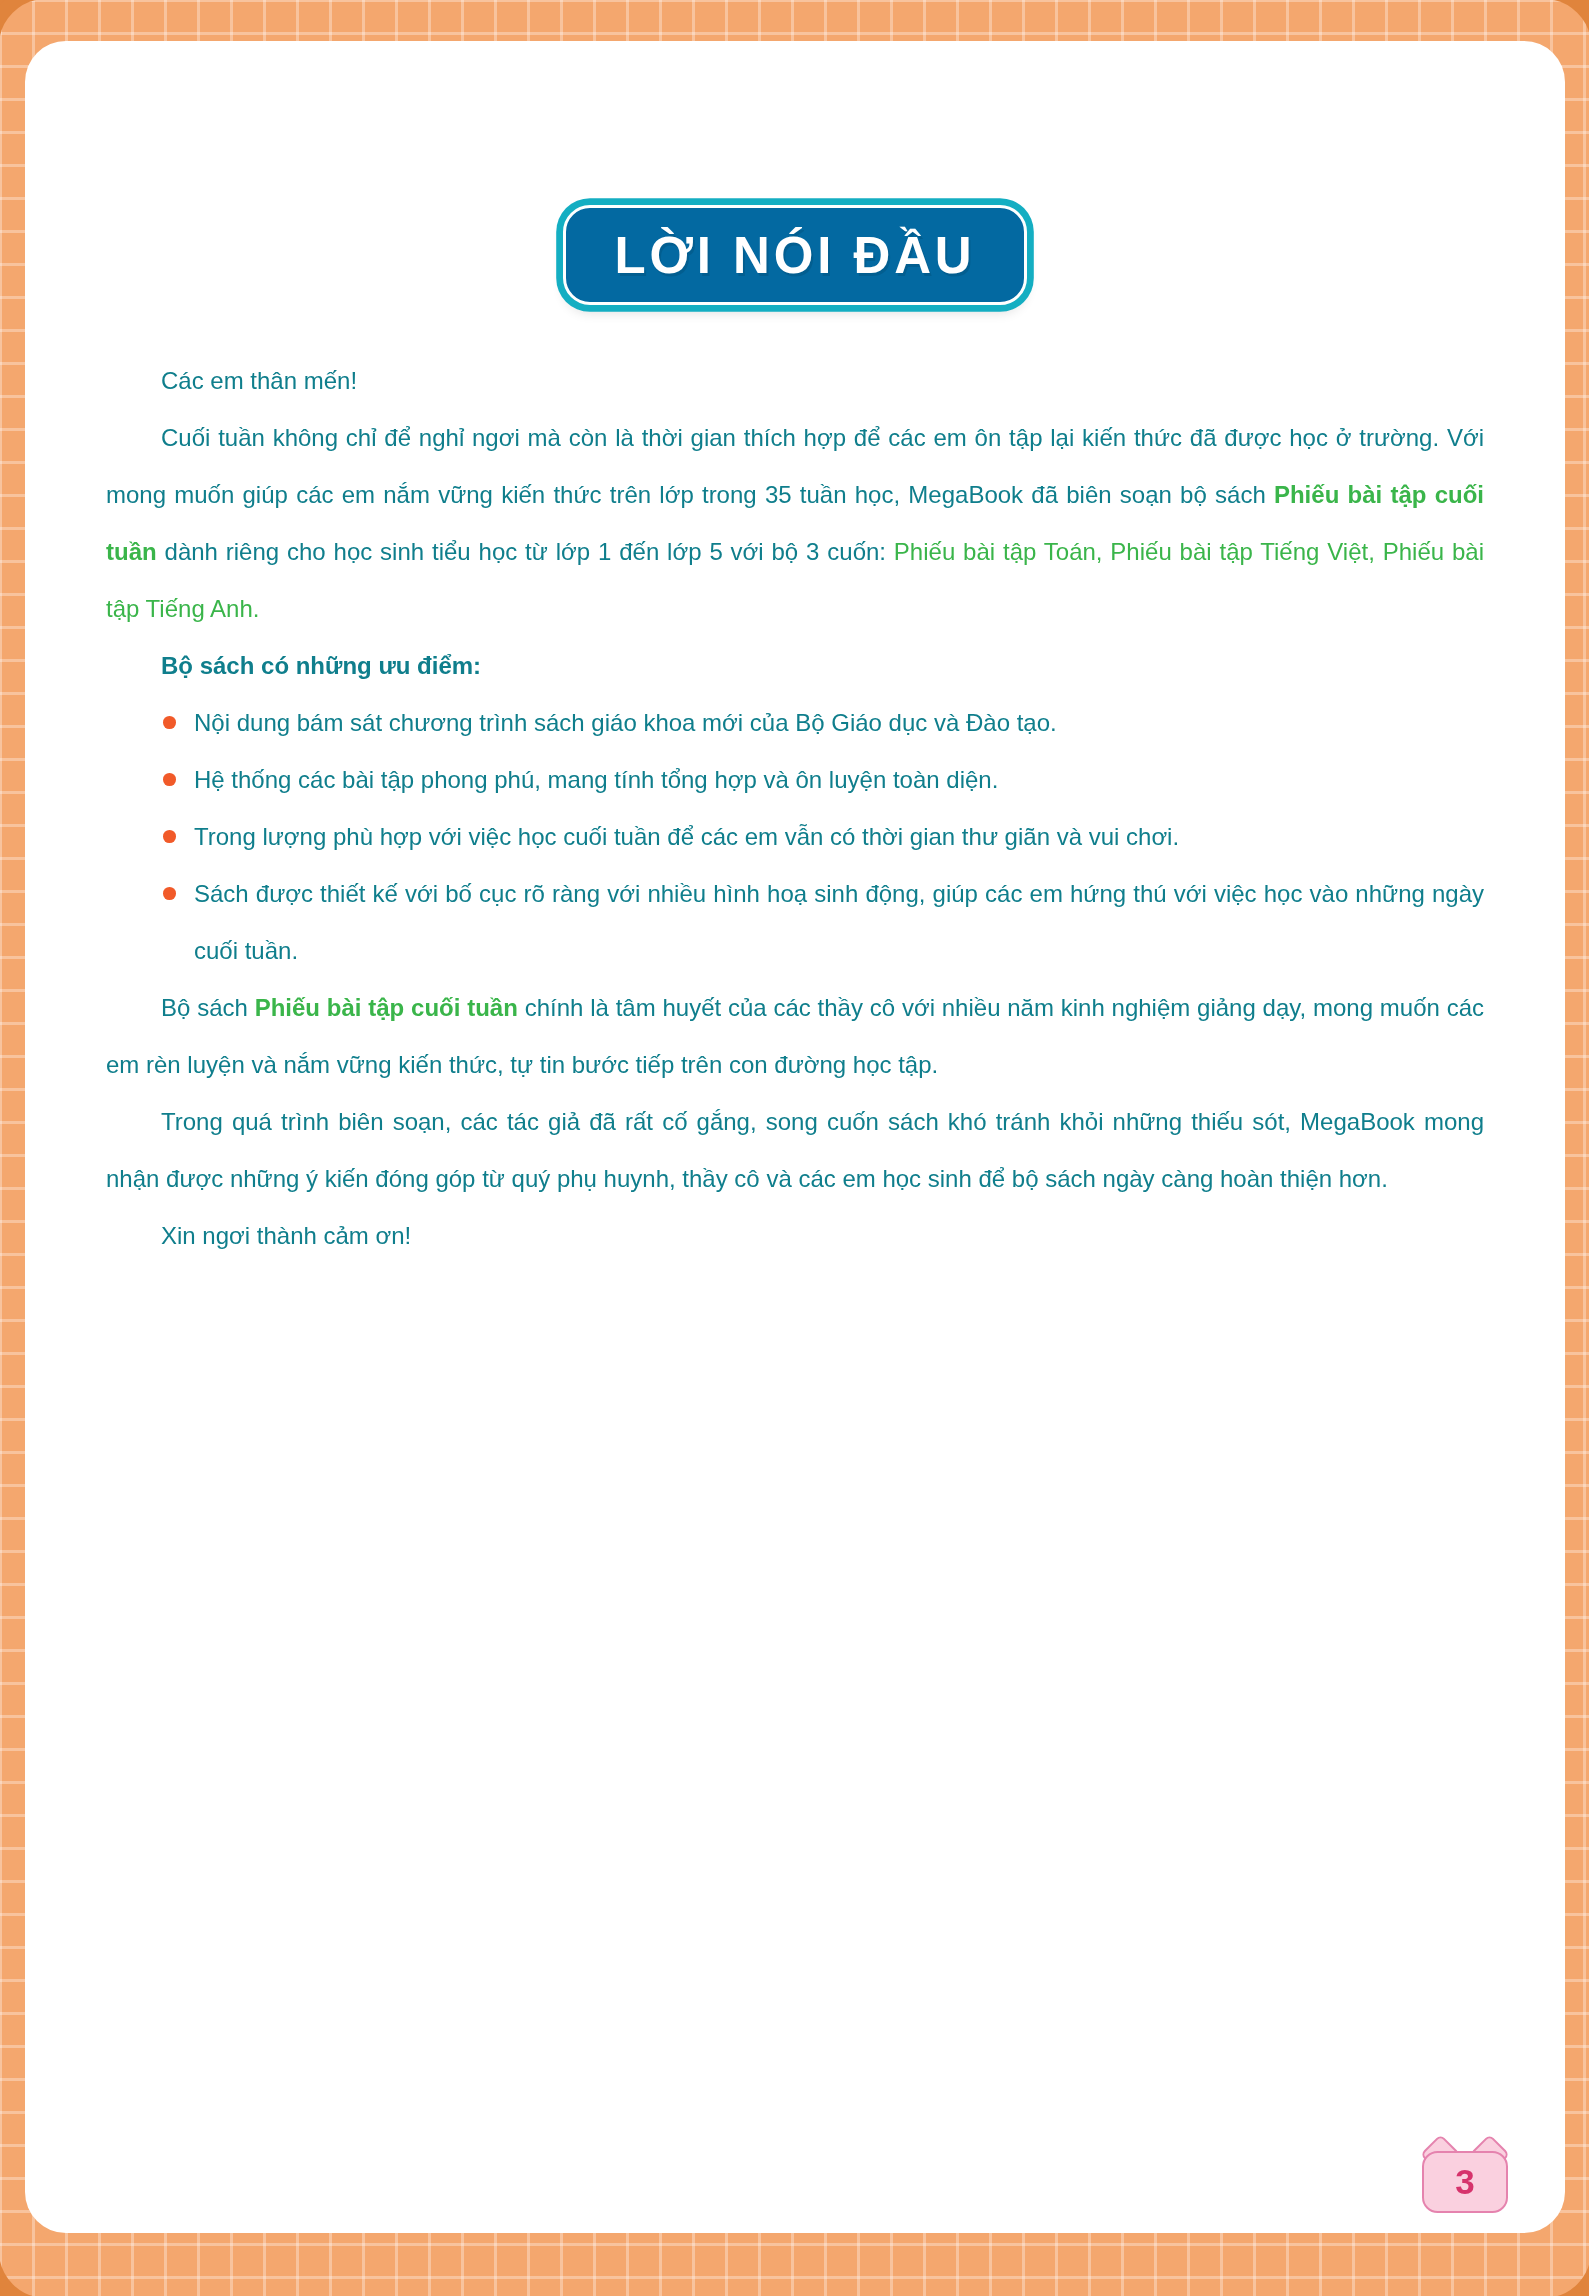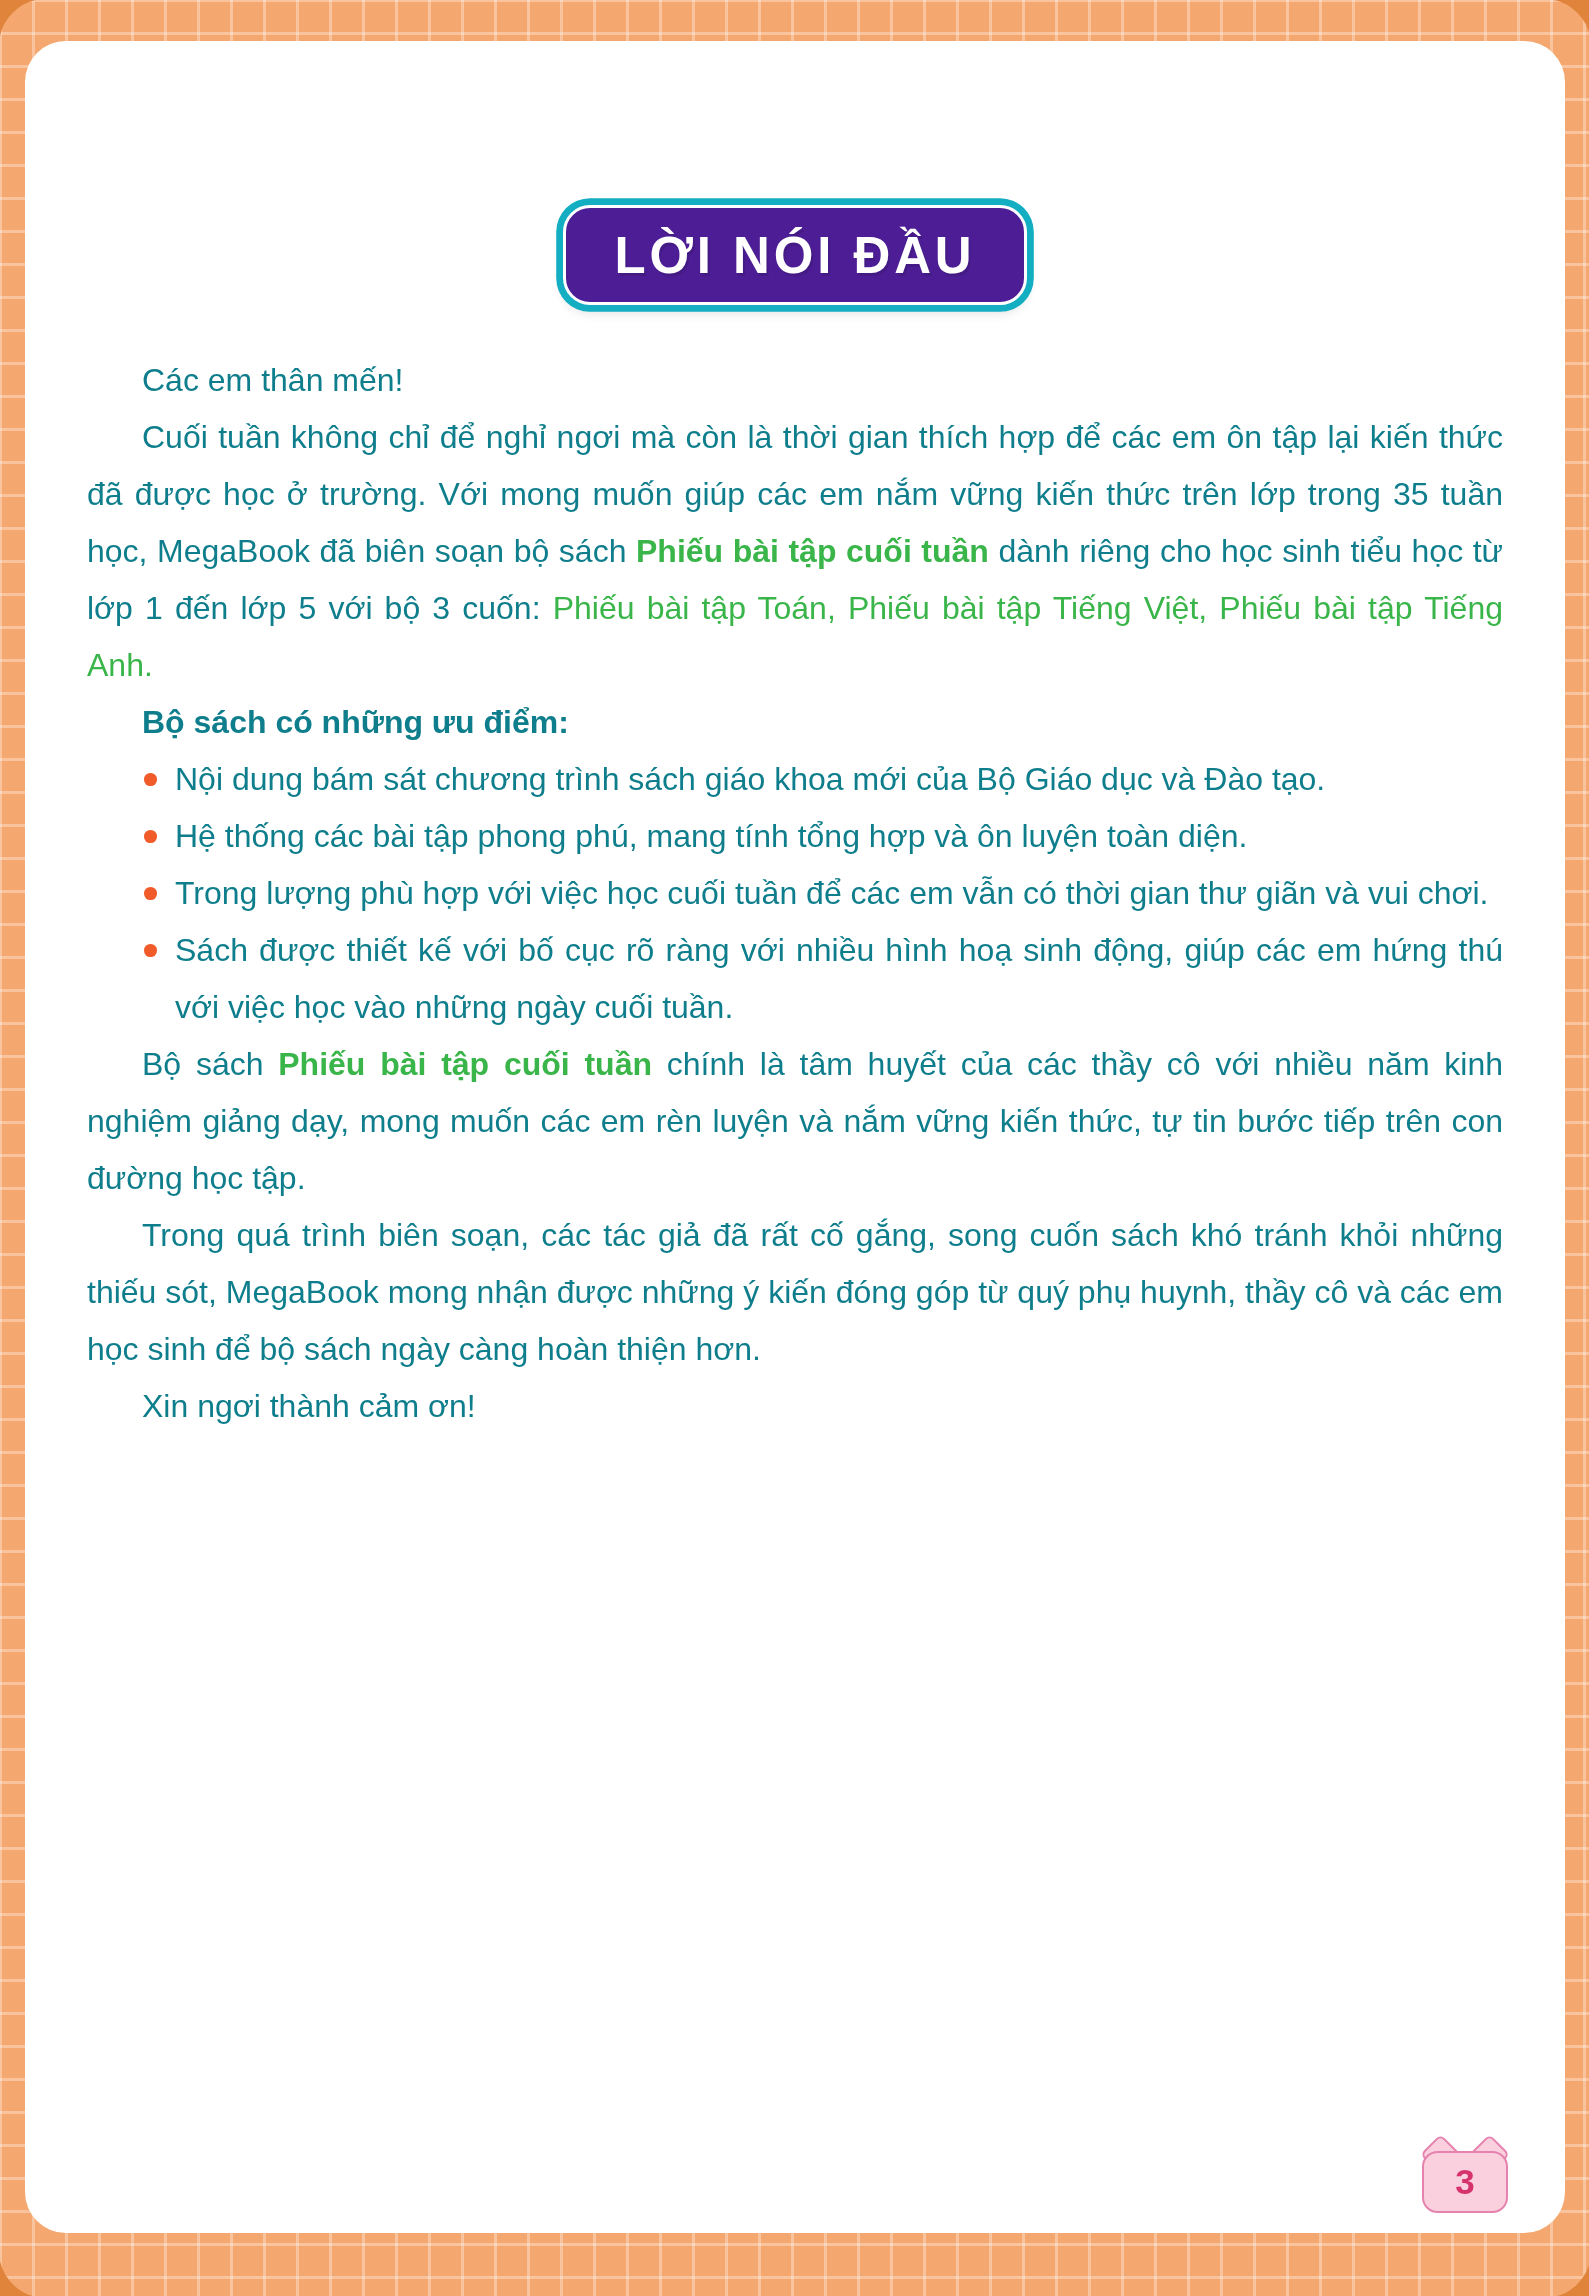--- a/index.html
+++ b/index.html
@@ -34,43 +34,43 @@
     top: 41px; left: 25px; right: 25px; bottom: 64px;
     background: #ffffff;
     border-radius: 41px;
   }
 
   
   .title-badge {
     width: 458px;
     height: 94px;
     margin: 164px auto 0 auto;
-    background: #4c1d95;
+    background: #0369a1;
     border: 3.9px solid #ffffff;
     border-radius: 27px;
     box-shadow: 0 0 0 6.8px #14AEC2, 0 7.8px 11.7px rgba(0,0,0,0.12);
     display: flex;
     align-items: center;
     justify-content: center;
   }
   .title-badge .title-text {
     color: #ffffff;
     font-size: 51px;
     font-weight: bold;
     letter-spacing: 3.9px;
     text-shadow: 2px 2.9px 0 rgba(0,0,0,0.10);
     white-space: nowrap;
   }
 
   
   .content {
     margin-top: 47px;
-    padding: 0 62px;
+    padding: 0 81px;
     color: #0F7E8C;
-    font-size: 32px;
+    font-size: 24px;
     line-height: 57px;
   }
   .para {
     margin: 0;
     text-indent: 55px;
     text-align: justify;
   }
   .single-line {
     text-align: left;
   }

